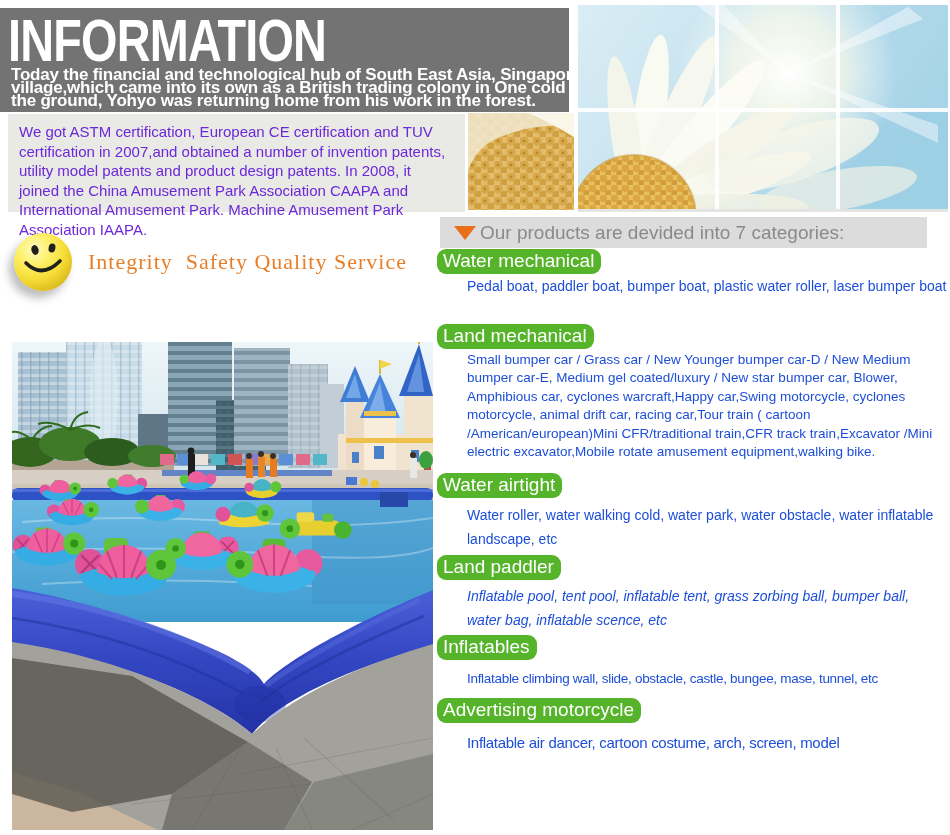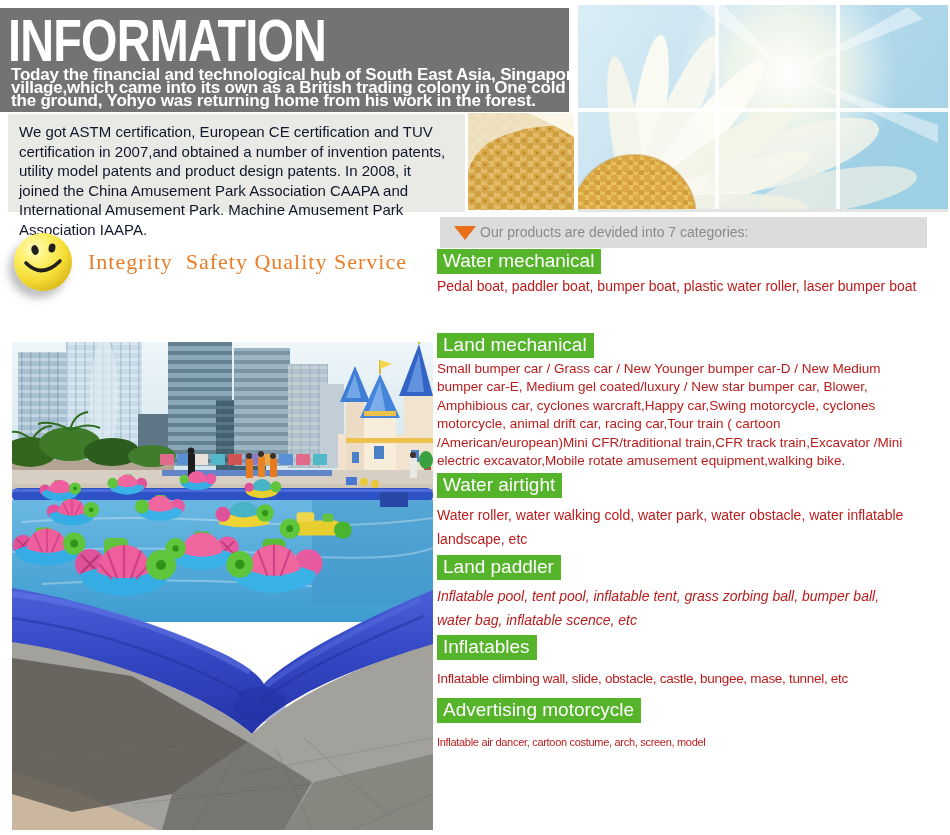--- a/index.html
+++ b/index.html
@@ -13,47 +13,47 @@
   .banner-sub{position:absolute;left:11px;bottom:5px;color:#fff;font-weight:bold;font-size:17px;
               line-height:13px;letter-spacing:-0.2px;}
   .banner-sub div{white-space:nowrap;}
 
   
   .daisy{position:absolute;left:578px;top:5px;width:370px;height:207px;}
   .tile{position:absolute;left:468px;top:113px;width:109px;height:97px;}
 
   
   .cert{position:absolute;left:8px;top:114px;width:457px;height:98px;background:#e9e9e6;
-        color:#0f172a;font-size:15px;line-height:19.6px;padding:8px 10px 0 11px;box-sizing:border-box;}
+        color:#6d28d9;font-size:15px;line-height:19.6px;padding:8px 10px 0 11px;box-sizing:border-box;}
 
   
   .slogan{position:absolute;left:14px;top:233px;display:flex;align-items:center;font-family:Liberation Serif, serif;}
   .smiley{position:relative;width:58px;height:58px;border-radius:50%;
           background:radial-gradient(circle at 35% 28%, #fffbc2 0%, #fdf06a 28%, #f5dc35 55%, #d9b71c 80%, #ad8a0e 100%);
           box-shadow:-5px 7px 9px rgba(110,110,110,.45);}
   .smiley svg{position:absolute;left:0;top:0;}
   .slogan-text{margin-left:16px;font-size:22px;color:#e87e28;white-space:pre;letter-spacing:1px;}
 
   
   .rightcol{position:absolute;left:437px;top:217px;width:505px;height:618px;}
   .ph{position:absolute;left:3px;top:0;width:487px;height:31px;background:#dcdcdc;color:#8a8a8a;
-      font-size:14px;line-height:31px;padding-left:40px;box-sizing:border-box;white-space:nowrap;}
+      font-size:19px;line-height:31px;padding-left:40px;box-sizing:border-box;white-space:nowrap;}
   .tri{position:absolute;left:14px;top:9px;width:0;height:0;
        border-left:11px solid transparent;border-right:11px solid transparent;border-top:14px solid #e8701a;}
   .cat{position:absolute;left:0;width:500px;}
-  .badge{display:inline-block;background:#55b42a;color:#fff;font-size:19px;line-height:24px;padding:0 7px 1px 6px;}
-  .desc{color:#b91c1c;font-size:14px;line-height:21px;margin-top:2px;}
+  .badge{display:inline-block;background:#55b42a;color:#fff;font-size:19px;line-height:24px;padding:0 7px 1px 6px;border-radius:9px;}
+  .desc{color:#1d4ed8;font-size:14px;line-height:21px;margin-top:2px;margin-left:30px;}
   .c0 .desc{width:480px;}
   .c1 .desc{font-size:13.5px;line-height:18.4px;width:492px;margin-top:2px;}
   .c2 .desc{line-height:24px;margin-top:5px;width:470px;}
   .c3 .desc{line-height:24px;margin-top:4px;width:480px;font-style:italic;}
   .c4 .desc{font-size:13.5px;margin-top:8px;letter-spacing:-0.3px;}
-  .c5 .desc{font-size:11px;margin-top:9px;letter-spacing:-0.3px;}
+  .c5 .desc{font-size:15px;margin-top:9px;letter-spacing:-0.3px;}
   .c6 .desc{font-size:15px;line-height:23px;margin-top:6px;letter-spacing:0.8px;width:480px;}
-  .cat.c0{top:32px;} .cat.c1{top:116px;} .cat.c2{top:256px;} .cat.c3{top:338px;}
+  .cat.c0{top:32px;} .cat.c1{top:107px;} .cat.c2{top:256px;} .cat.c3{top:338px;}
   .cat.c4{top:418px;} .cat.c5{top:481px;} .cat.c6{top:541px;}
 
   
   .photo{position:absolute;left:12px;top:342px;width:421px;height:488px;}
 </style>
 </head>
 <body>
 
 <div class="page">
 

